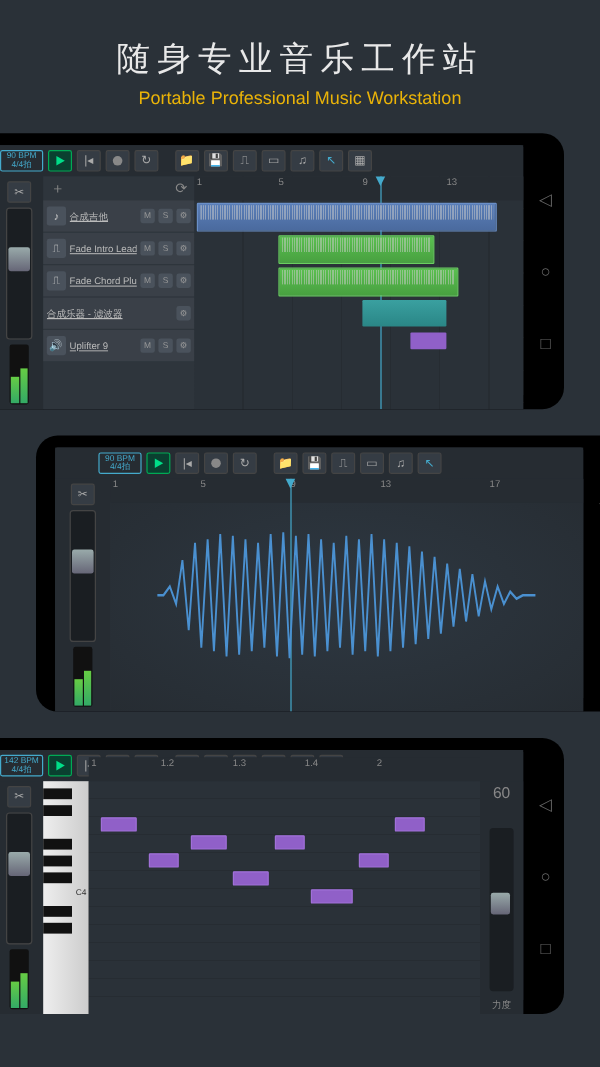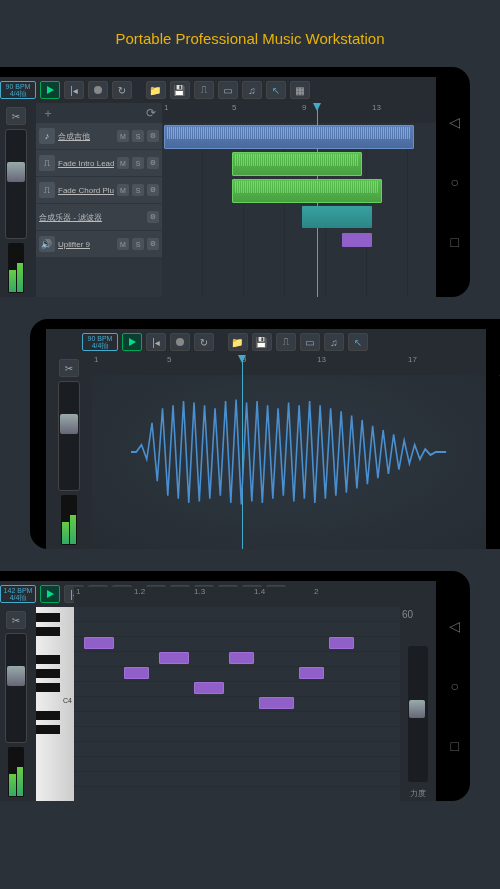--- a/index.html
+++ b/index.html
@@ -281,20 +281,21 @@
   left:1px; width:16px; height:18px;
   top:40%;
   background: linear-gradient(#9aa,#667);
   border-radius:2px;
 }
 </style>
 </head>
 <body>
 
 <div class="header">
+  <h1>随身专业音乐工作站</h1>
   <h2>Portable Professional Music Workstation</h2>
 </div>
 
 <div class="phone left-cut">
   <div class="nav-btns">
     <span>◁</span>
     <span>○</span>
     <span>□</span>
   </div>
   <div class="screen">
@@ -501,21 +502,21 @@
           <div class="note" style="top:30px;left:10px;width:30px"></div>
           <div class="note" style="top:60px;left:50px;width:25px"></div>
           <div class="note" style="top:45px;left:85px;width:30px"></div>
           <div class="note" style="top:75px;left:120px;width:30px"></div>
           <div class="note" style="top:45px;left:155px;width:25px"></div>
           <div class="note" style="top:90px;left:185px;width:35px"></div>
           <div class="note" style="top:60px;left:225px;width:25px"></div>
           <div class="note" style="top:30px;left:255px;width:25px"></div>
         </div>
         <div class="velocity-col">
-          <div style="font-size:10px;color:#888;padding:2px">60</div>
+          <div style="text-align:center;font-size:13px;color:#888;padding:2px">60</div>
           <div class="velocity-slider"></div>
           <div style="position:absolute;bottom:2px;width:100%;text-align:center;font-size:8px;color:#888">力度</div>
         </div>
       </div>
     </div>
 
   </div>
 </div>
 
 </body></html>

